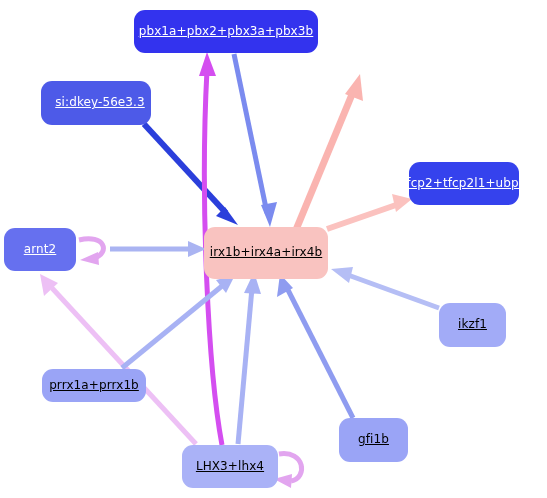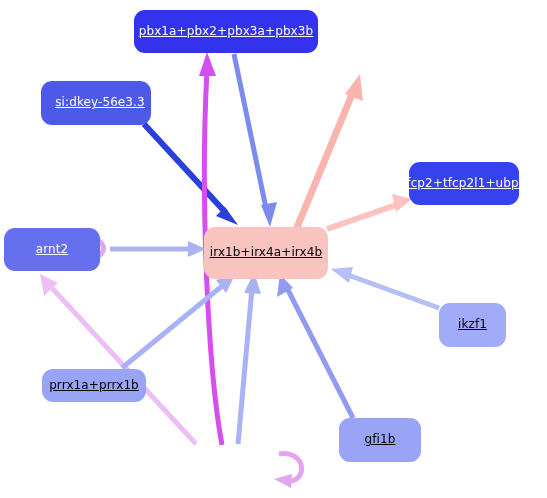--- a/index.html
+++ b/index.html
@@ -122,34 +122,37 @@
 
 
   <div class="node" style="left:41px; top:81px; width:110px; height:44px; background:#4d5ae8; color:#ffffff;padding-left:8px;">
     <span class="node-label">si:dkey-56e3.3</span>
   </div>
 
   <div class="node" style="left:409px; top:151px; width:110px; height:43px; background:#3542ed; color:#ffffff;margin-top:11px;">
     <span class="node-label">tfcp2+tfcp2l1+ubp1</span>
   </div>
 
-  <div class="node" style="left:4px; top:228px; width:96px; height:43px; background:#6670ef; color:#ffffff;">
+  <div class="node" style="left:4px; top:228px; width:72px; height:43px; background:#6670ef; color:#ffffff;">
     <span class="node-label">arnt2</span>
   </div>
 
   <div class="node" style="left:204px; top:227px; width:124px; height:52px; background:#f9c3c0; color:#000000;">
     <span class="node-label">irx1b+irx4a+irx4b</span>
   </div>
 
   <div class="node" style="left:439px; top:303px; width:67px; height:44px; background:#a2abf7; color:#000000;">
     <span class="node-label">ikzf1</span>
   </div>
 
   <div class="node" style="left:42px; top:369px; width:104px; height:33px; background:#9aa4f6; color:#000000;">
     <span class="node-label">prrx1a+prrx1b</span>
   </div>
 
-  <div class="node" style="left:339px; top:418px; width:82px; height:44px; background:#9aa4f6; color:#000000;">
+  <div class="node" style="left:339px; top:418px; width:69px; height:44px; background:#9aa4f6; color:#000000;">
     <span class="node-label">gfi1b</span>
   </div>
 
+  <div class="node" style="left:182px; top:445px; width:96px; height:43px; background:#aab2f7; color:#000000;">
+    <span class="node-label">LHX3+lhx4</span>
+  </div>
 
 </div>
 
 </body></html>

